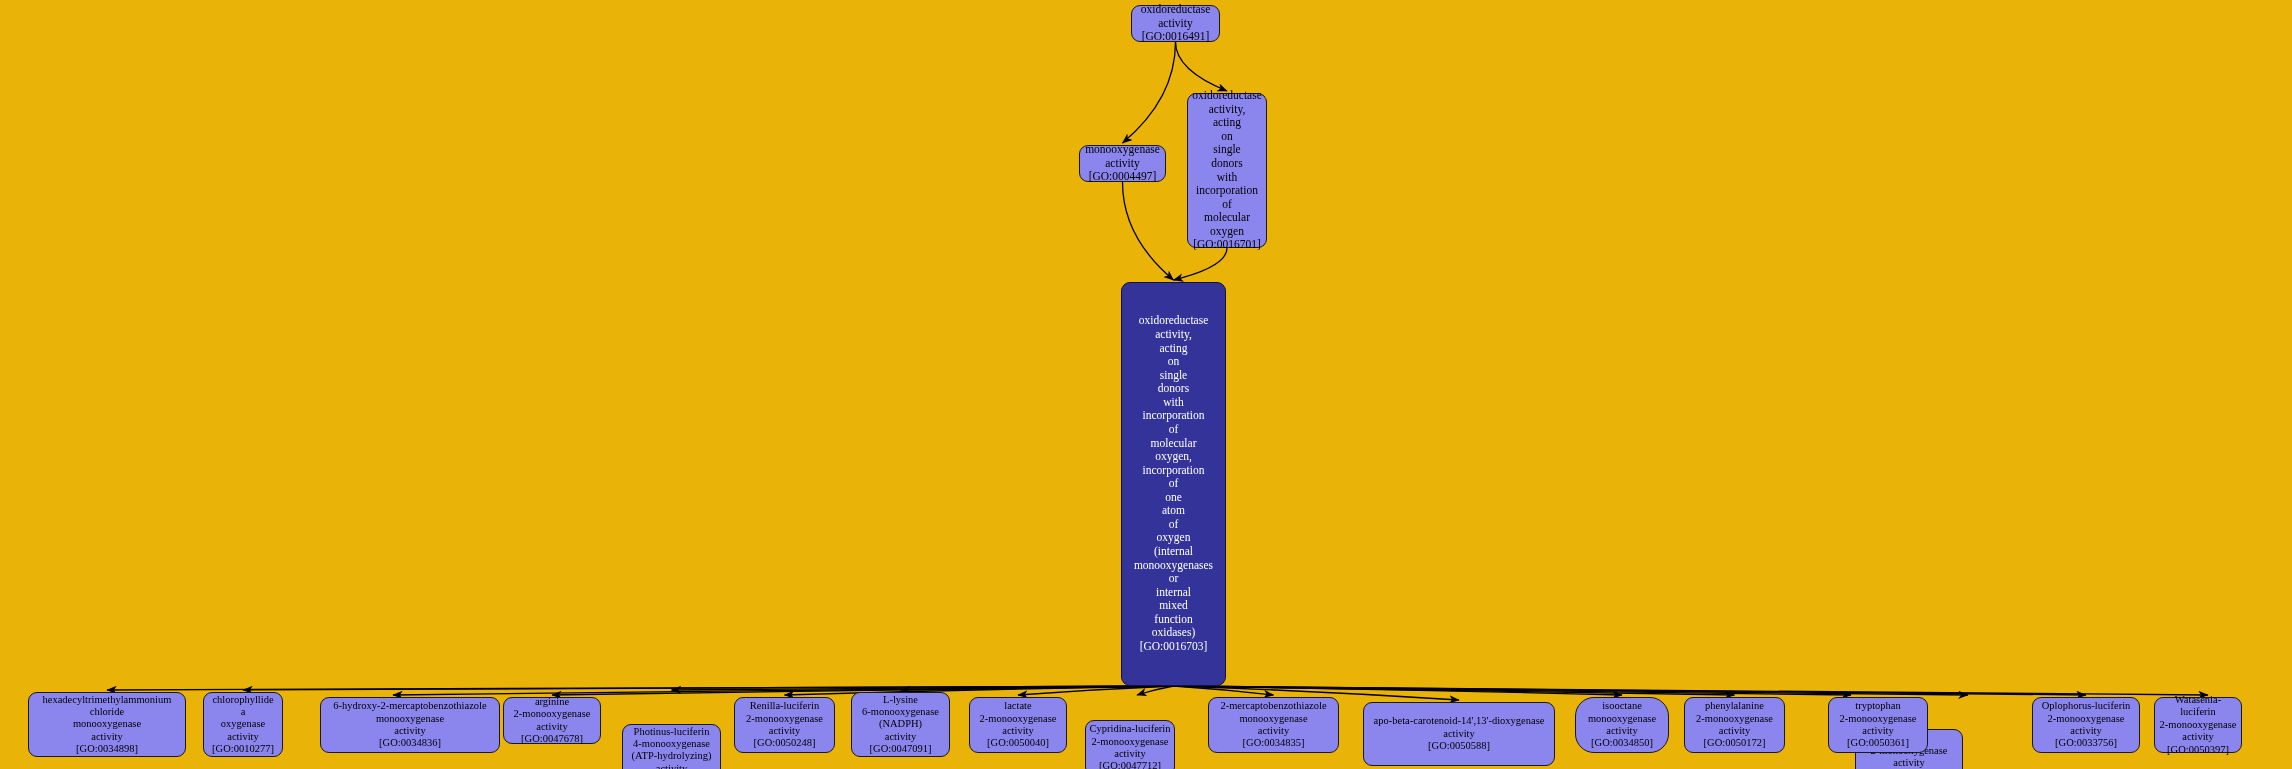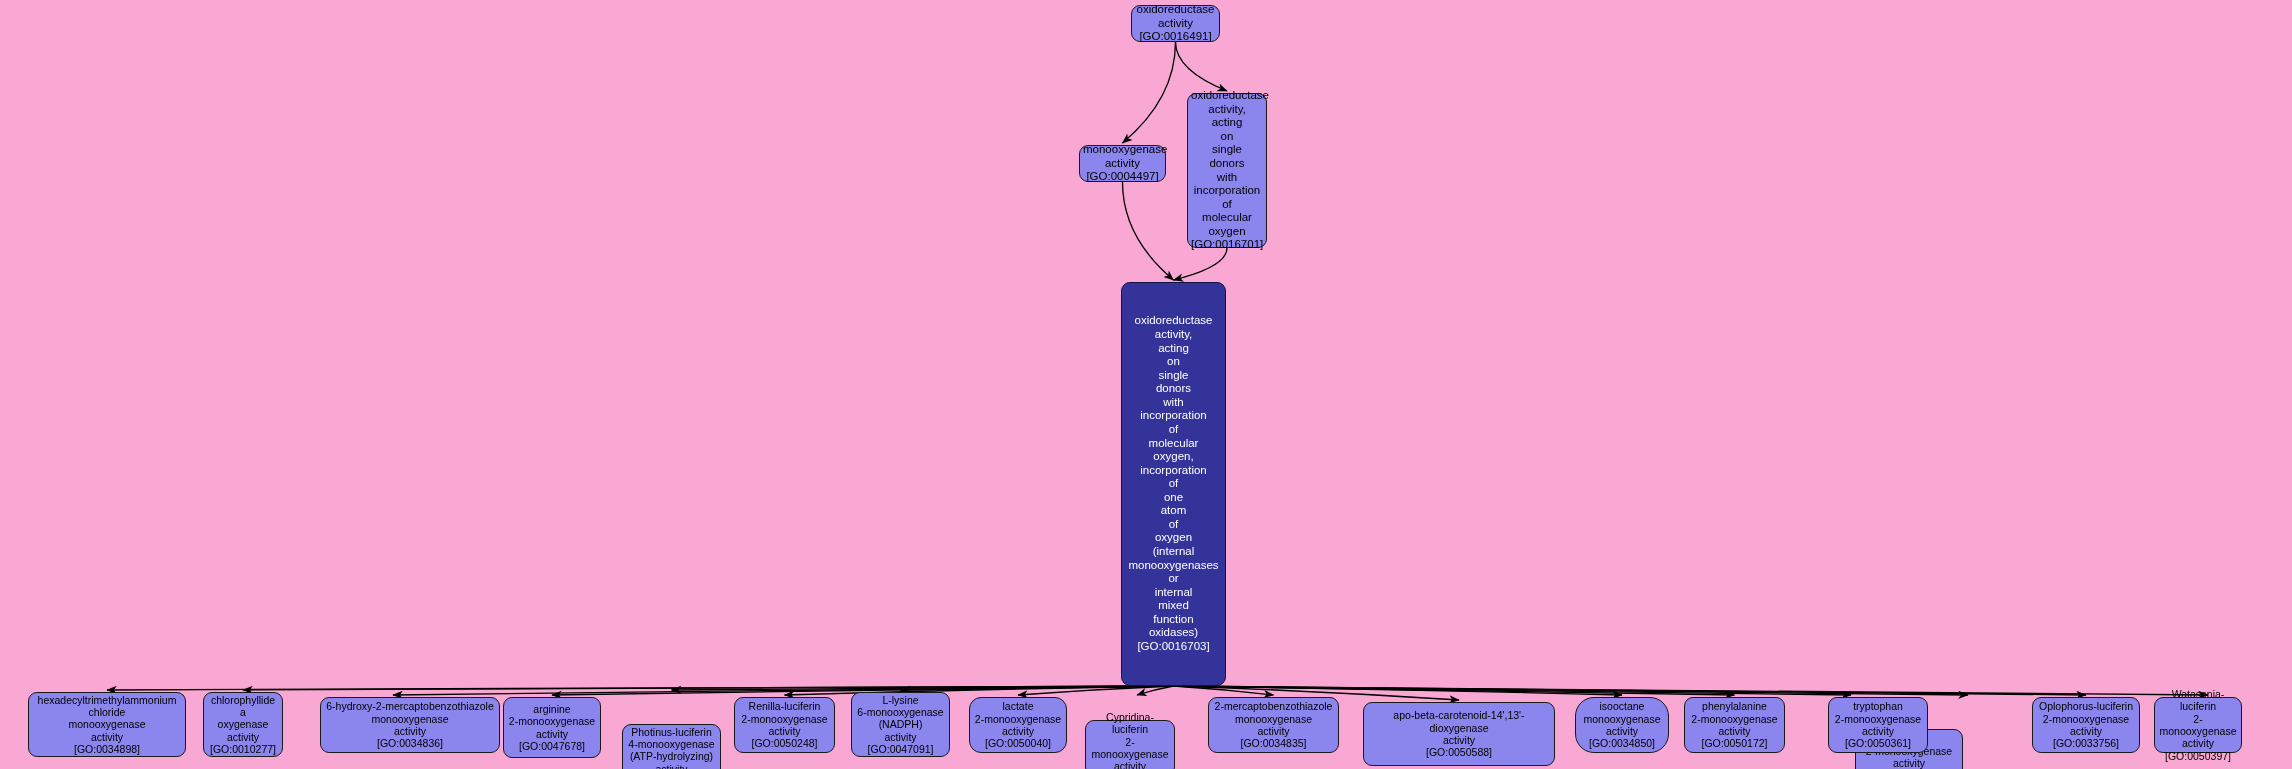--- a/index.html
+++ b/index.html
@@ -5,22 +5,22 @@
 <style>
   html, body {
     margin: 0;
     padding: 0;
     background: #ffffff;
   }
   #canvas {
     position: relative;
     width: 2292px;
     height: 769px;
-    background: #f9a8d4;
-    font-family: Liberation Sans, sans-serif;
+    background: #eab308;
+    font-family: Liberation Serif, serif;
     overflow: hidden;
   }
   #edge-layer {
     position: absolute;
     left: 0;
     top: 0;
     width: 2292px;
     height: 769px;
     pointer-events: none;
   }
@@ -152,21 +152,21 @@
 oxygenase
 activity
 [GO:0010277]</span>
       </div>
       <div class="node f10" title="6-hydroxy-2-mercaptobenzothiazole monooxygenase activity [GO:0034836]" style="left: 320px; top: 697px; width: 180px; height: 56px;">
         <span class="lbl">6-hydroxy-2-mercaptobenzothiazole
 monooxygenase
 activity
 [GO:0034836]</span>
       </div>
-      <div class="node f10" title="arginine 2-monooxygenase activity [GO:0047678]" style="left: 503px; top: 697px; width: 98px; height: 61px;">
+      <div class="node f10" title="arginine 2-monooxygenase activity [GO:0047678]" style="left: 503px; top: 697px; width: 98px; height: 47px;">
         <span class="lbl">arginine
 2-monooxygenase
 activity
 [GO:0047678]</span>
       </div>
       <div class="node f10" title="Photinus-luciferin 4-monooxygenase (ATP-hydrolyzing) activity [GO:0047077]" style="left: 622px; top: 692px; width: 99px; height: 65px; margin-top: 32px;">
         <span class="lbl">Photinus-luciferin
 4-monooxygenase
 (ATP-hydrolyzing)
 activity
@@ -178,21 +178,21 @@
 activity
 [GO:0050248]</span>
       </div>
       <div class="node f10" title="L-lysine 6-monooxygenase (NADPH) activity [GO:0047091]" style="left: 851px; top: 692px; width: 99px; height: 65px;">
         <span class="lbl">L-lysine
 6-monooxygenase
 (NADPH)
 activity
 [GO:0047091]</span>
       </div>
-      <div class="node f10" title="lactate 2-monooxygenase activity [GO:0050040]" style="left: 969px; top: 697px; width: 98px; height: 56px; border-radius: 12px;">
+      <div class="node f10" title="lactate 2-monooxygenase activity [GO:0050040]" style="left: 969px; top: 697px; width: 98px; height: 56px;">
         <span class="lbl">lactate
 2-monooxygenase
 activity
 [GO:0050040]</span>
       </div>
       <div class="node f10" title="Cypridina-luciferin 2-monooxygenase activity [GO:0047712]" style="left: 1085px; top: 720px; width: 90px; height: 56px;">
         <span class="lbl">Cypridina-luciferin
 2-monooxygenase
 activity
 [GO:0047712]</span>

